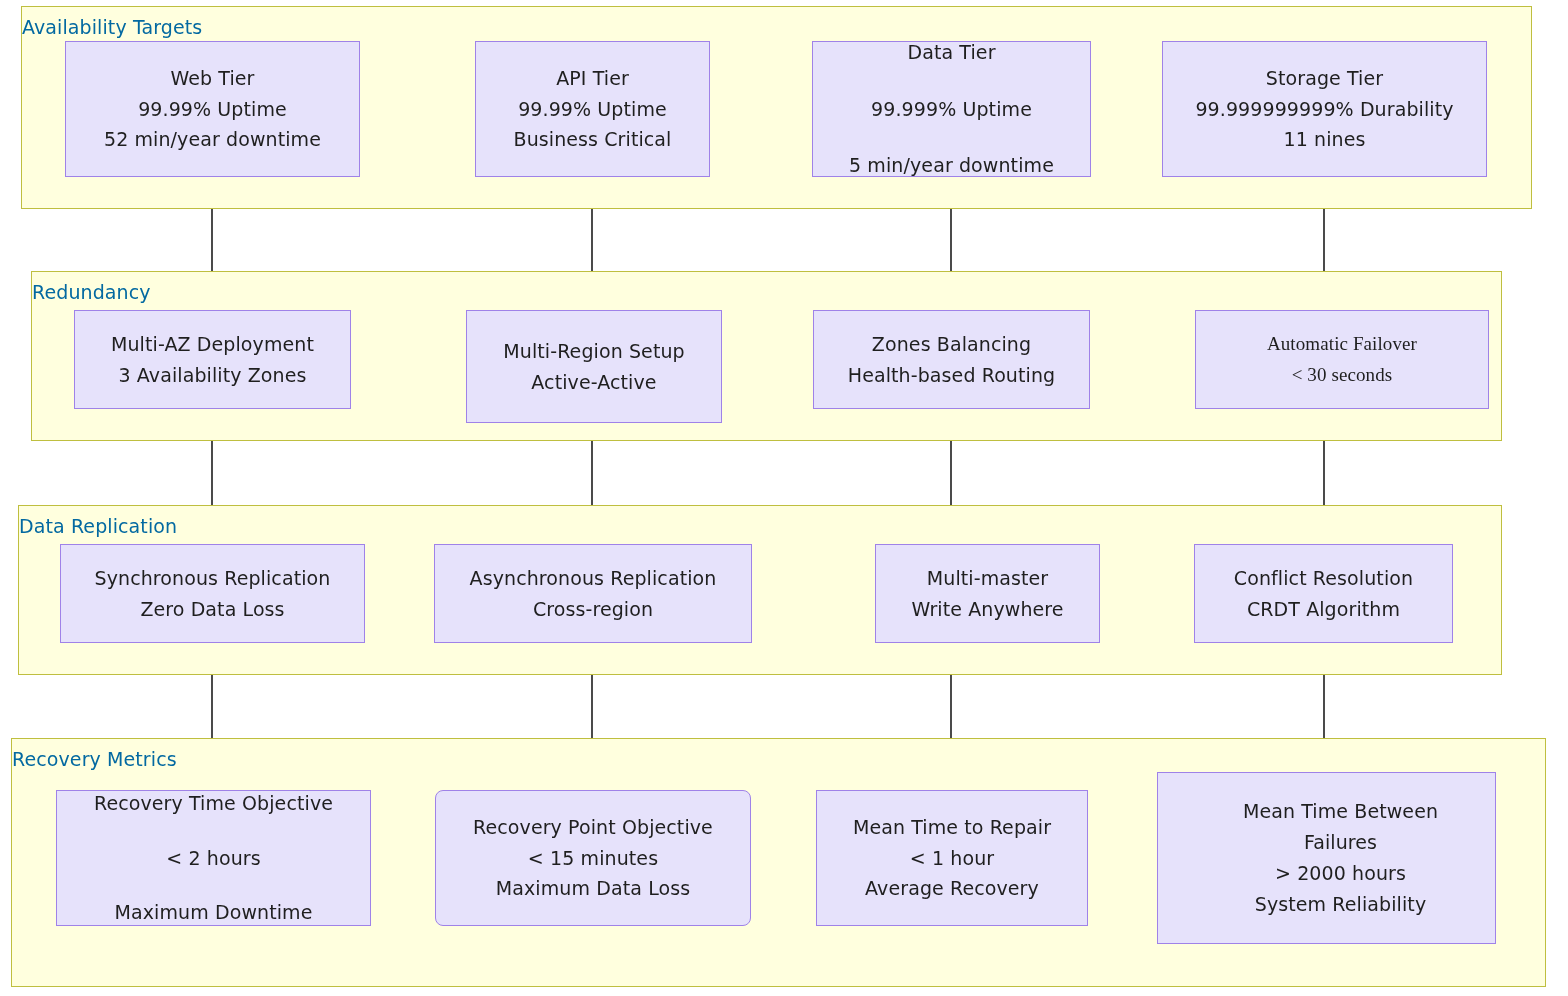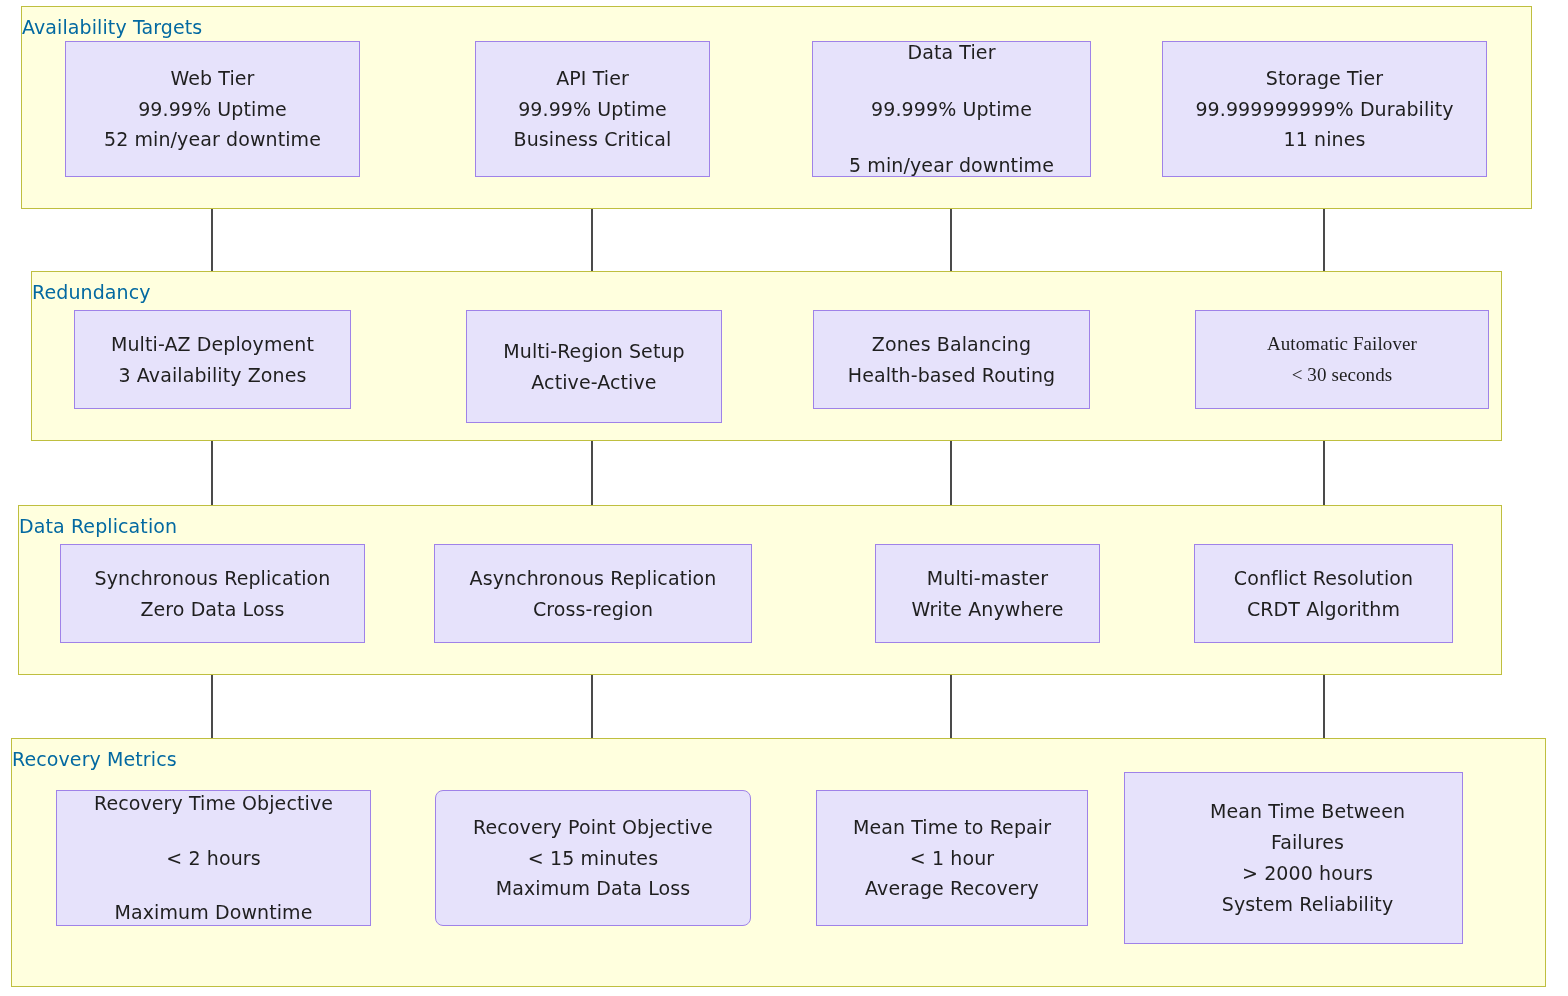--- a/index.html
+++ b/index.html
@@ -190,20 +190,20 @@
     <span class="ln">&lt; 15 minutes</span>
     <span class="ln">Maximum Data Loss</span>
   </div>
 
   <div class="node" style="left:816px; top:790px; width:272px; height:136px;">
     <span class="ln">Mean Time to Repair</span>
     <span class="ln">&lt; 1 hour</span>
     <span class="ln">Average Recovery</span>
   </div>
 
-  <div class="node" style="left:1124px; top:772px; width:339px; height:172px;padding-left:28px;">
+  <div class="node" style="left:1157px; top:772px; width:339px; height:172px;padding-left:28px;">
     <span class="ln">Mean Time Between</span>
     <span class="ln">Failures</span>
     <span class="ln">&gt; 2000 hours</span>
     <span class="ln">System Reliability</span>
   </div>
 
 </div>
 
 </body></html>

